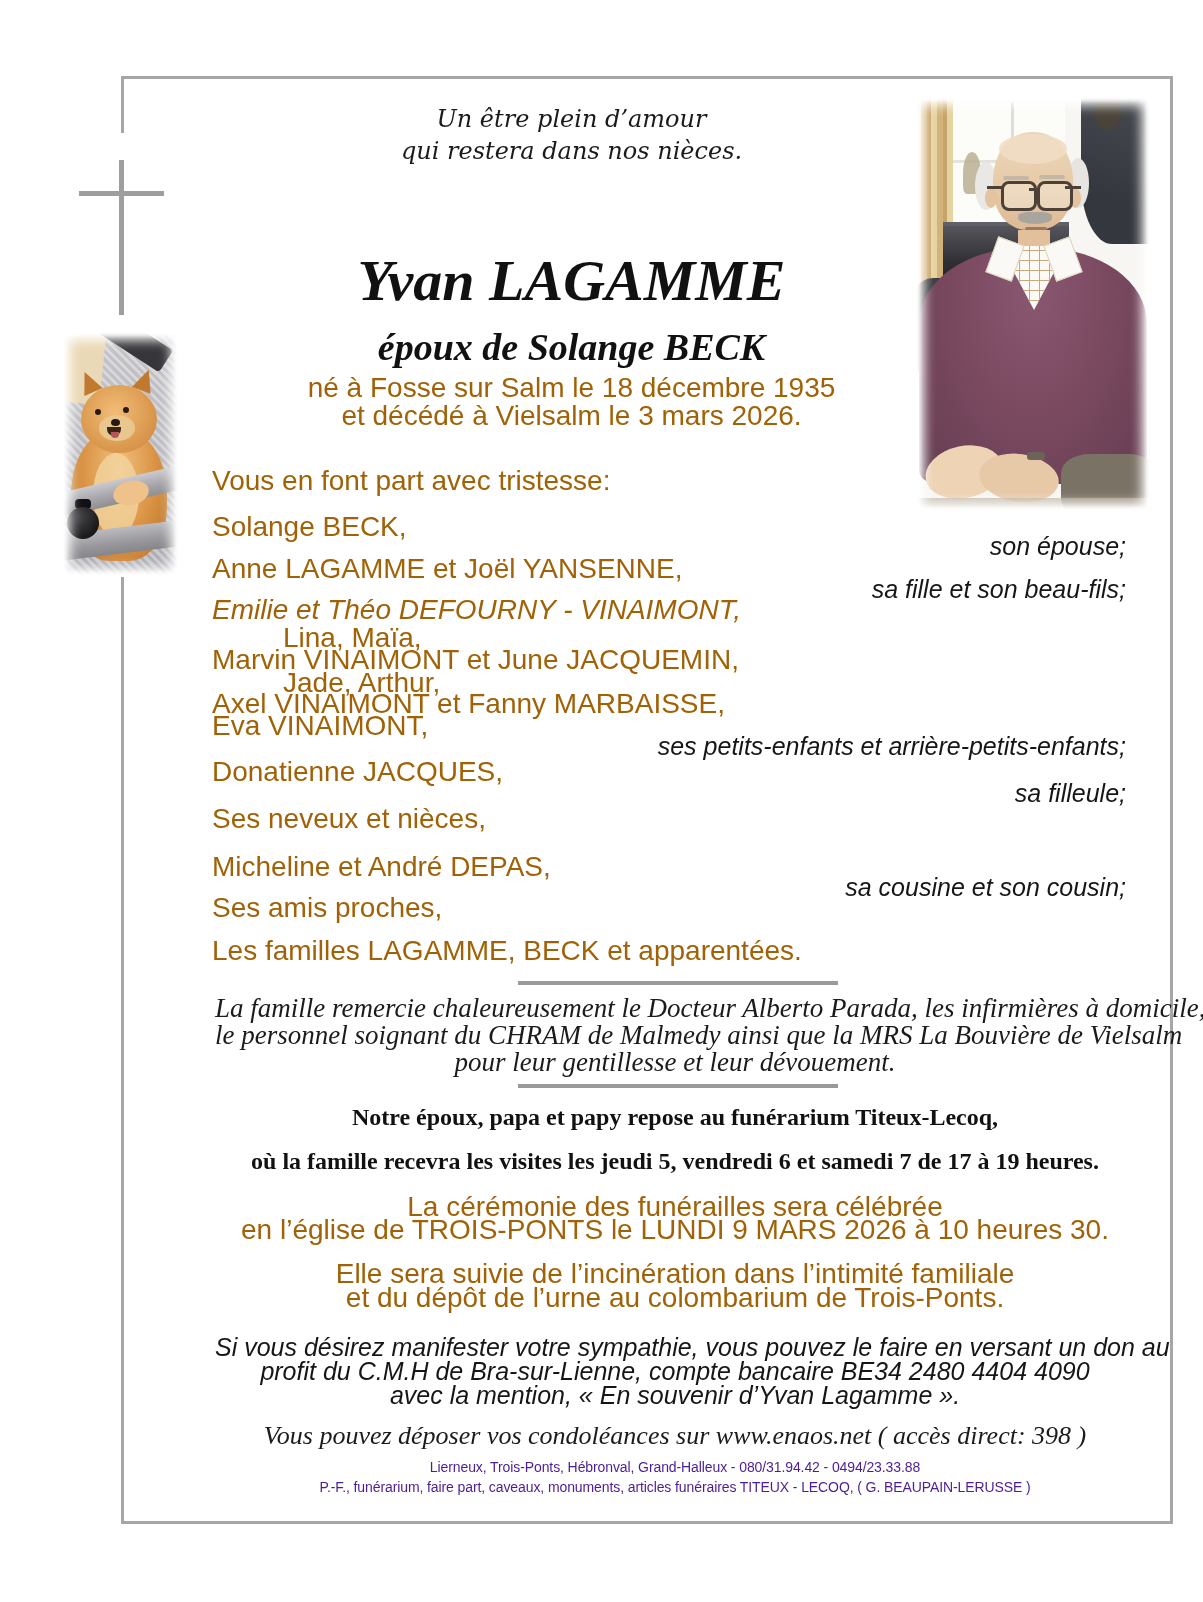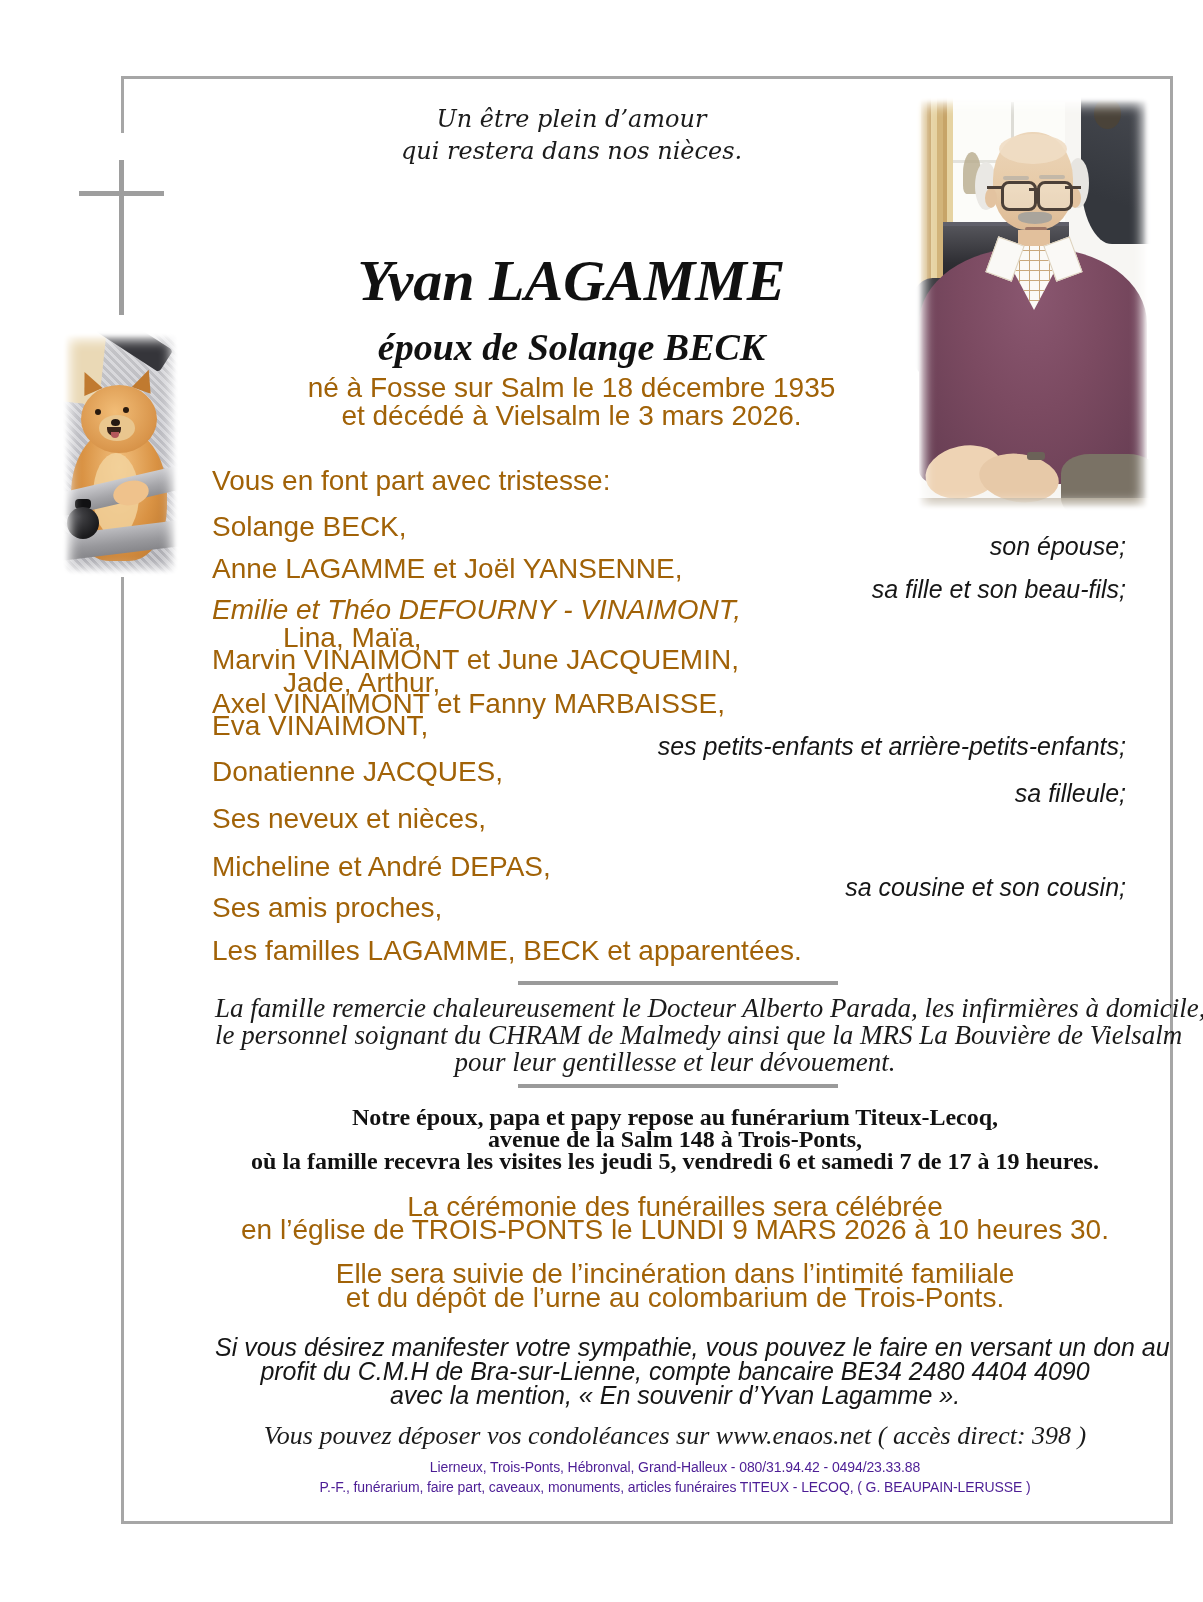--- a/index.html
+++ b/index.html
@@ -223,21 +223,20 @@
 
   <div class="divider" style="top:981px;"></div>
 
   <div class="abs txt serifit low" style="top:993px;">La famille remercie chaleureusement le Docteur Alberto Parada, les infirmières à domicile,</div>
   <div class="abs txt serifit low" style="top:1020px;">le personnel soignant du CHRAM de Malmedy ainsi que la MRS La Bouvière de Vielsalm</div>
   <div class="abs txt serifit low" style="top:1047px;">pour leur gentillesse et leur dévouement.</div>
 
   <div class="divider" style="top:1084px;"></div>
 
   <div class="abs txt serifb low" style="top:1104px;">Notre époux, papa et papy repose au funérarium Titeux-Lecoq,</div>
-  <div class="abs txt serifb low" style="top:1126px;">avenue de la Salm 148 à Trois-Ponts,</div>
   <div class="abs txt serifb low" style="top:1148px;">où la famille recevra les visites les jeudi 5, vendredi 6 et samedi 7 de 17 à 19 heures.</div>
 
   <div class="abs txt sans low" style="top:1191px;">La cérémonie des funérailles sera célébrée</div>
   <div class="abs txt sans low" style="top:1214px;">en l’église de TROIS-PONTS le LUNDI 9 MARS 2026 à 10 heures 30.</div>
 
   <div class="abs txt sans low" style="top:1258px;">Elle sera suivie de l’incinération dans l’intimité familiale</div>
   <div class="abs txt sans low" style="top:1282px;">et du dépôt de l’urne au colombarium de Trois-Ponts.</div>
 
   <div class="abs txt sansit low" style="top:1333px;">Si vous désirez manifester votre sympathie, vous pouvez le faire en versant un don au</div>
   <div class="abs txt sansit low" style="top:1357px;">profit du C.M.H de Bra-sur-Lienne, compte bancaire BE34 2480 4404 4090</div>

